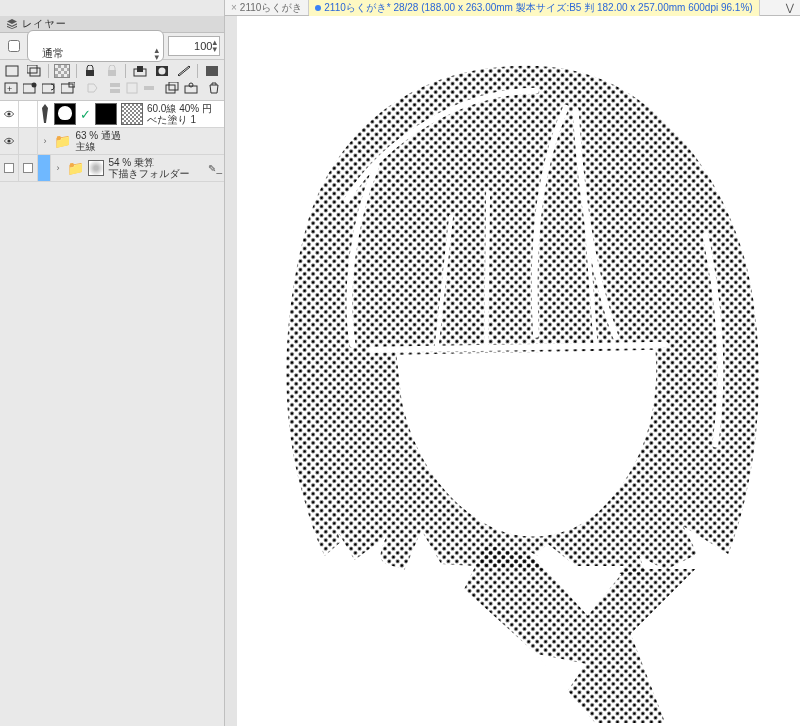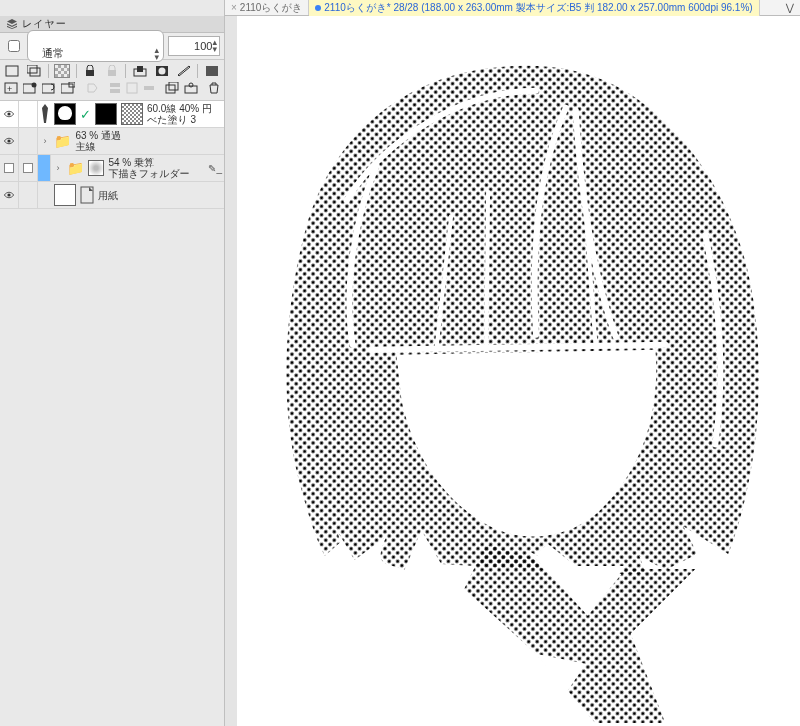--- a/index.html
+++ b/index.html
@@ -421,21 +421,21 @@
       <div class="layer-body">
         <svg width="10" height="22">
             <path d="M5 1 L8 5 L6 20 L4 20 L2 5 Z" fill="#444"></path>
           </svg>
         <span class="thumb mask"></span>
         <span class="checkmark">✓</span>
         <span class="thumb black"></span>
         <span class="thumb tone"></span>
         <div class="layer-text">
           <span class="l1">60.0線 40% 円</span>
-          <span class="l1">べた塗り 3</span>
+          <span class="l1">べた塗り 1</span>
         </div>
       </div>
     </div>
 
     <div class="layer">
       <div class="vis-col">
         <svg class="eye" viewBox="0 0 14 10">
             <path d="M1 5 Q7 -2 13 5 Q7 12 1 5Z" fill="none" stroke="#333"></path>
             <circle cx="7" cy="5" r="2" fill="#333"></circle>
           </svg>
@@ -464,40 +464,20 @@
         <span class="folder-icon">📁</span>
         <span class="thumb thumb-sm gray"></span>
         <div class="layer-text">
           <span>54 %  乗算</span>
           <span>下描きフォルダー</span>
         </div>
         <span class="link-icon" style="margin-left:auto;">✎_</span>
       </div>
     </div>
 
-    <div class="layer">
-      <div class="vis-col">
-        <svg class="eye" viewBox="0 0 14 10">
-            <path d="M1 5 Q7 -2 13 5 Q7 12 1 5Z" fill="none" stroke="#333"></path>
-            <circle cx="7" cy="5" r="2" fill="#333"></circle>
-          </svg>
-      </div>
-      <div class="lock-col"></div>
-      <div class="layer-body">
-        <span style="width:10px;"></span>
-        <span class="thumb"></span>
-        <svg width="14" height="18">
-            <rect x="1" y="1" width="12" height="16" fill="none" stroke="#555"></rect>
-            <path d="M9 1 L13 5 L9 5 Z" fill="#555"></path>
-          </svg>
-        <div class="layer-text">
-          <span>用紙</span>
-        </div>
-      </div>
-    </div>
 
   </div>
 </div>
 
 <div class="canvas-area">
   <div class="doc-tabs">
     <div class="doc-tab">
       <span class="tab-close">×</span>
       <span>2110らくがき</span>
     </div>

